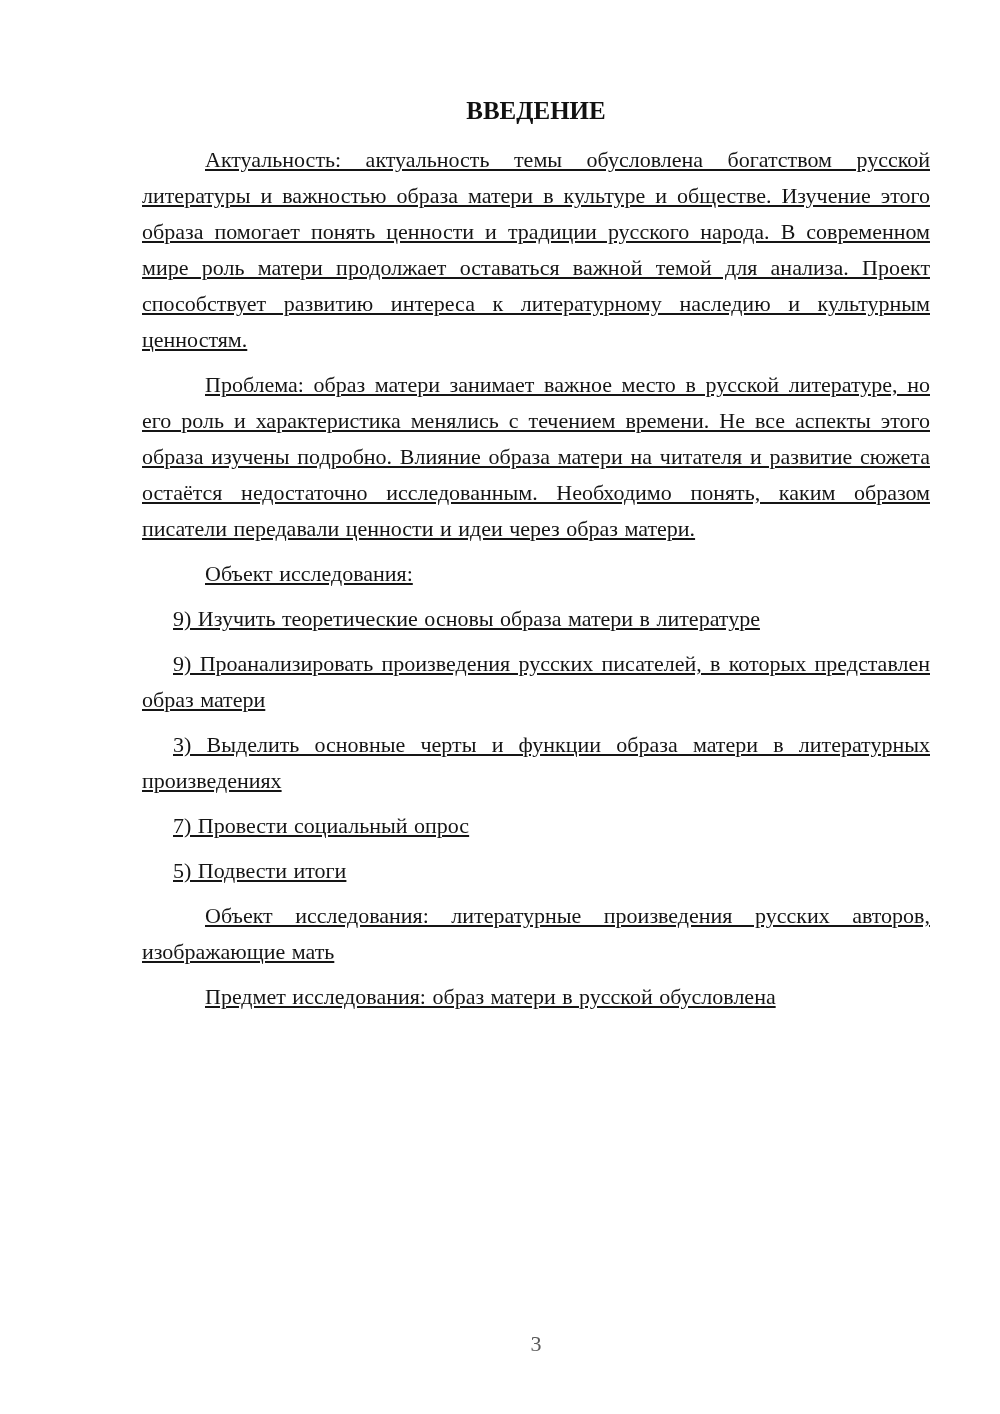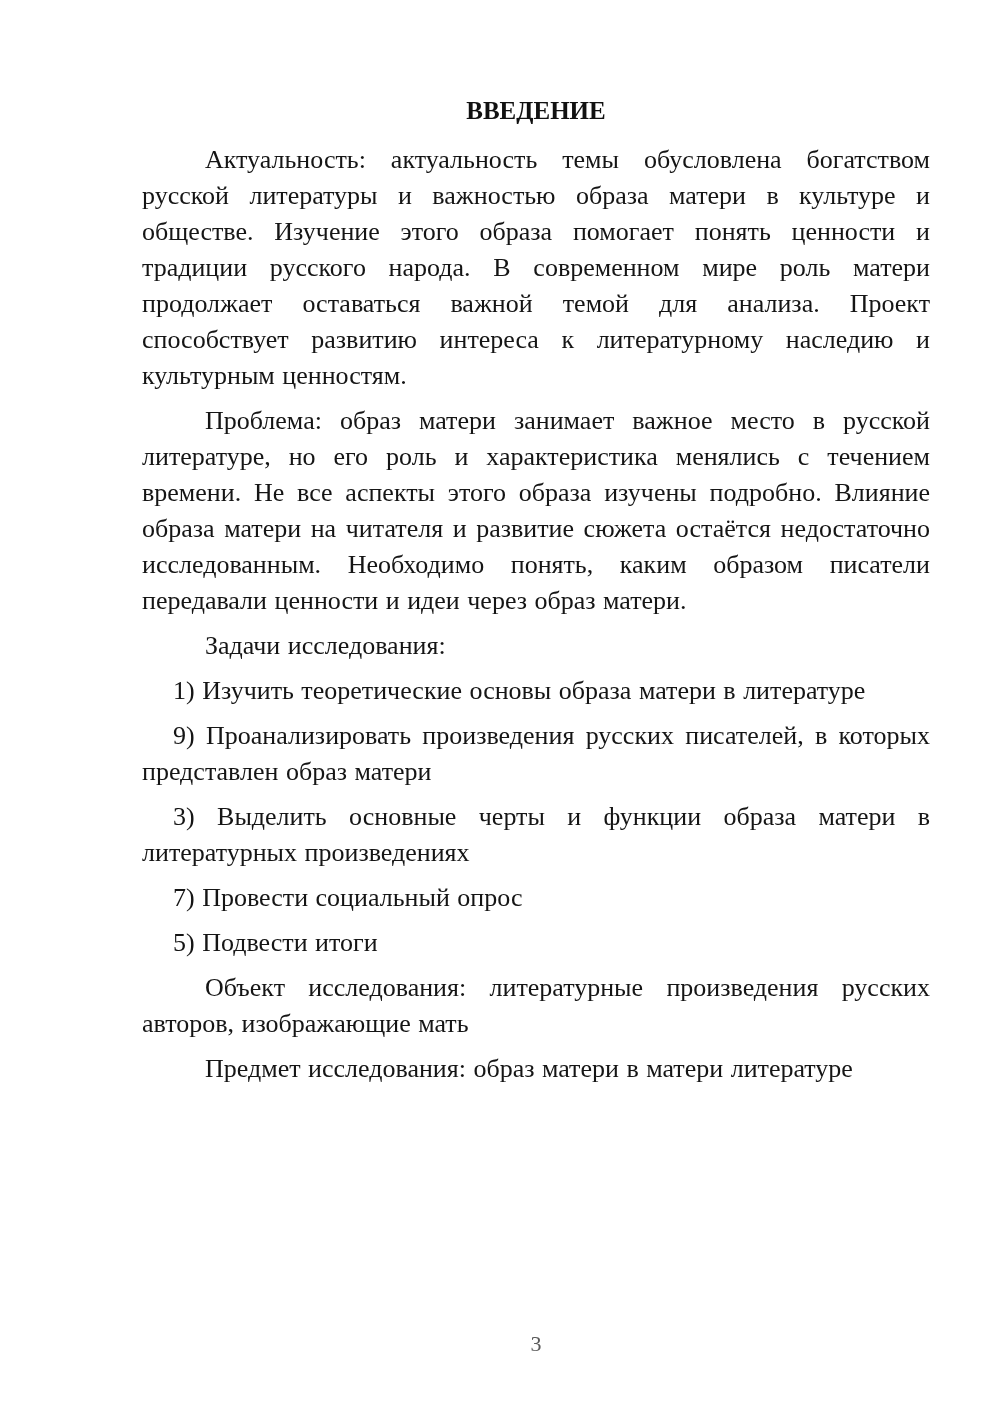--- a/index.html
+++ b/index.html
@@ -24,26 +24,27 @@
   }
   .doc-title {
     font-size: 25px;
     font-weight: bold;
     line-height: 30px;
     text-align: center;
     margin: 0 0 16px 0;
     color: #111111;
   }
   p.body {
-    font-size: 26px;
+    font-size: 22px;
     line-height: 36px;
     text-align: justify;
     text-indent: 63px;
     margin: 0 0 9px 0;
     word-spacing: 1px;
+    text-decoration: underline;
   }
   p.task {
     text-indent: 31px;
   }
   .page-number {
     position: absolute;
     left: 142px;
     top: 1326px;
     width: 788px;
     text-align: center;
@@ -58,33 +59,33 @@
 <div class="page">
   <div class="content">
 
     <h1 class="doc-title">ВВЕДЕНИЕ</h1>
 
     <p class="body">Актуальность: актуальность темы обусловлена богатством русской литературы и важностью образа матери в культуре и обществе. Изучение этого образа помогает понять ценности и традиции русского народа. В современном мире роль матери продолжает оставаться важной темой для анализа. Проект способствует развитию интереса к литературному наследию и культурным ценностям.</p>
 
     <p class="body">Проблема: образ матери занимает важное место в русской литературе, но его роль и характеристика менялись с течением времени. Не все аспекты этого образа изучены подробно. Влияние образа матери на читателя и развитие сюжета остаётся недостаточно исследованным. Необходимо понять, каким образом писатели передавали ценности и идеи через образ матери.</p>
 
 
-    <p class="body">Задачи исследования:</p>
+    <p class="body">Объект исследования:</p>
 
-    <p class="body task">1) Изучить теоретические основы образа матери в литературе</p>
+    <p class="body task">9) Изучить теоретические основы образа матери в литературе</p>
 
     <p class="body task">9) Проанализировать произведения русских писателей, в которых представлен образ матери</p>
 
     <p class="body task">3) Выделить основные черты и функции образа матери в литературных произведениях</p>
 
     <p class="body task">7) Провести социальный опрос</p>
 
     <p class="body task">5) Подвести итоги</p>
 
     <p class="body">Объект исследования: литературные произведения русских авторов, изображающие мать</p>
 
-    <p class="body">Предмет исследования: образ матери в матери литературе</p>
+    <p class="body">Предмет исследования: образ матери в русской обусловлена</p>
 
 
   </div>
 
   <div class="page-number">3</div>
 </div>
 
 </body></html>

